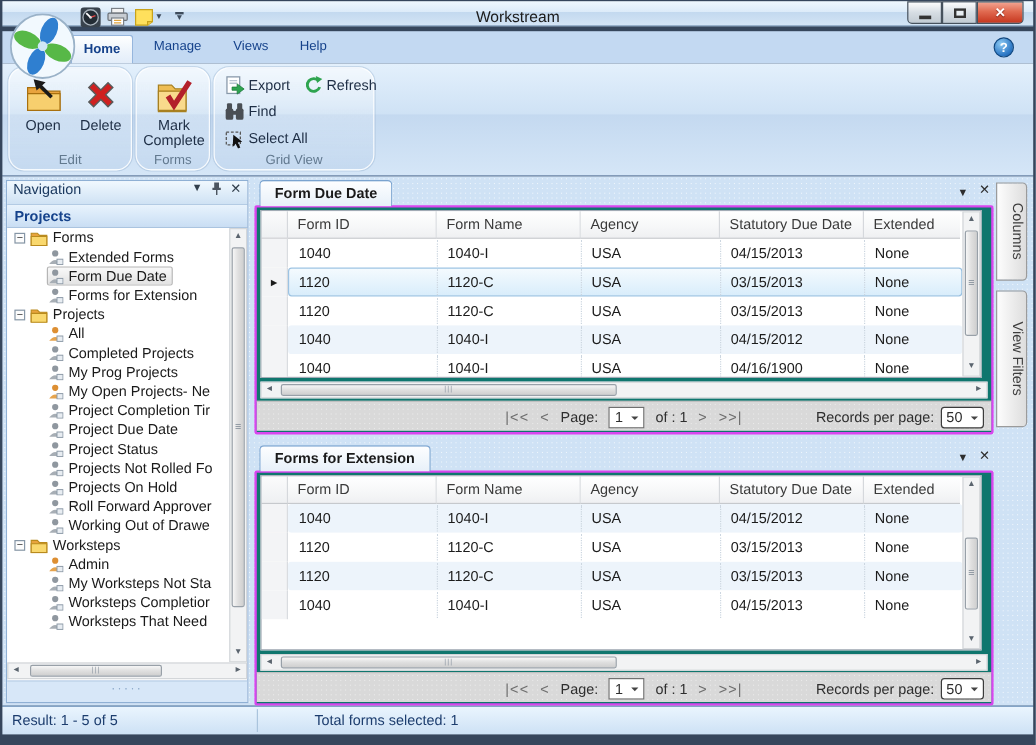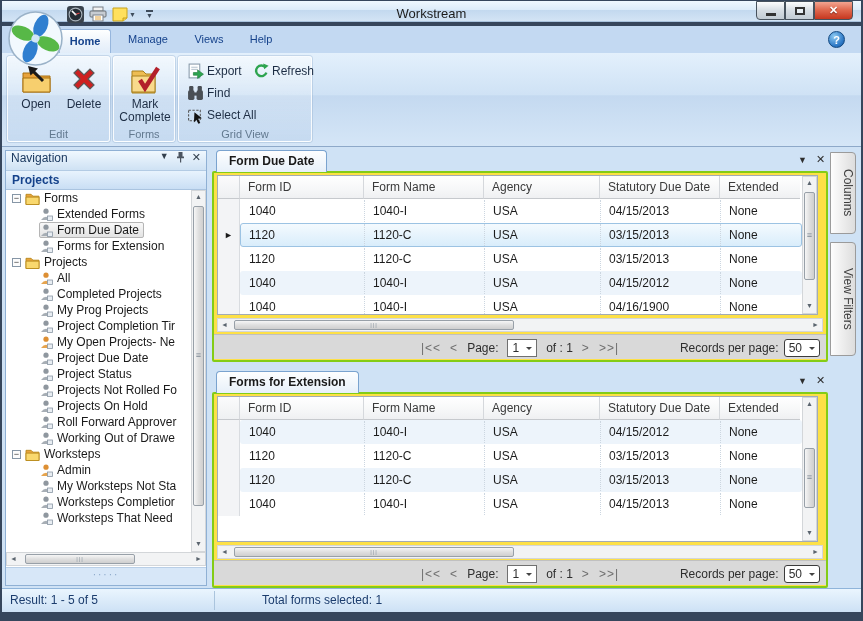--- a/index.html
+++ b/index.html
@@ -36,21 +36,21 @@
   .rtab{position:absolute;top:0;height:27px;line-height:27px;text-align:center;color:#15428b;font-size:11px;cursor:default}
   .rtab.active{top:3px;height:24px;line-height:22px;background:linear-gradient(#feffff,#ecf3fb 60%,#e2edf9);
     border:1px solid #96b6dd;border-bottom:none;border-radius:3px 3px 0 0;font-weight:bold}
   .helpbtn{position:absolute;right:16px;top:5px;width:17px;height:17px;border-radius:50%;
     background:radial-gradient(circle at 35% 30%,#8ecbf3,#2e79c6 65%,#17549c);border:1px solid #10477f;
     color:#fff;font-weight:bold;font-size:11px;text-align:center;line-height:16px}
 
   
   .ribbon{position:absolute;left:2px;right:2px;top:53px;height:94px;
     background:linear-gradient(#e3f0fc,#cfe2f5 45%,#c4d9f0 46%,#d5e6f7);border-bottom:1px solid #8ea9c9}
-  .rgroup{position:absolute;top:3px;height:86px;border:1px solid rgba(255,255,255,.85);border-radius:3px;
+  .rgroup{position:absolute;top:3px;height:86px;border:1px solid rgba(255,255,255,.85);border-radius:13px;
     background:linear-gradient(rgba(255,255,255,.55),rgba(255,255,255,.12) 55%,rgba(173,199,229,.35));
     box-shadow:0 0 0 1px rgba(141,169,201,.35)}
   .gcap{position:absolute;bottom:1px;left:0;right:0;text-align:center;font-size:11px;color:#62798f}
   .bigbtn{position:absolute;top:3px;width:48px;height:66px;display:flex;flex-direction:column;align-items:center;
     border-radius:3px;cursor:default}
   .bigbtn .bicon{height:34px;display:flex;align-items:center;justify-content:center;margin-top:2px}
   .bigbtn .blabel{font-size:12px;color:#1e2e45;text-align:center;line-height:13px;margin-top:2px}
   .smbtn{position:absolute;height:20px;display:flex;align-items:center;gap:3px;font-size:12px;color:#1e2e45;cursor:default}
 
   
@@ -87,21 +87,21 @@
   .sbthumbh{position:absolute;top:1px;height:10px;background:linear-gradient(#f6f6f6,#dfdfdf 50%,#cfcfcf);
     border:1px solid #98a0a8;border-radius:2px}
   .sbthumbh::after{content:"|||";position:absolute;left:0;right:0;top:0;text-align:center;font-size:6px;line-height:9px;color:#8a95a0;letter-spacing:1px}
   .navsplit{position:absolute;left:0;right:0;top:416px;height:18px;background:#d7e7f8;border-top:1px solid #b9cfe7;
     text-align:center;color:#8aa7c8;font-size:10px;line-height:14px;letter-spacing:2px}
 
   
   .ptab{position:absolute;height:22px;background:linear-gradient(#fdfeff,#e7f0f9);
     border:1px solid #7aa3cf;border-bottom:none;border-radius:4px 4px 0 0;
     font-weight:bold;color:#1a1a1a;line-height:21px;padding:0 12px;z-index:3}
-  .pbody{position:absolute;background:#fde047;border:2px solid #84cc16;border-radius:2px;z-index:2}
+  .pbody{position:absolute;background:#0f766e;border:2px solid #d946ef;border-radius:2px;z-index:2}
   .pctrl{position:absolute;z-index:4;display:flex;gap:9px;color:#2e2e2e}
   .pctrl .cg{font-size:9px;line-height:14px;cursor:default}
   .pctrl .cx{font-size:11px;line-height:13px;cursor:default}
 
   .grid{position:absolute;left:3px;width:601px;border:1px solid #a2abb5;background:#fff;overflow:hidden}
   .ghrow{display:flex;height:23px}
   .ghc{background:linear-gradient(#ffffff,#f6f7f8 60%,#eff0f2);border-right:1px solid #d5d8dc;border-bottom:1px solid #c6c9cd;
     line-height:22px;padding-left:8px;color:#3a3a3a;white-space:nowrap;overflow:hidden}
   .ghc.ind{padding:0;background:linear-gradient(#fbfbfc,#eef0f2)}
   .grow{display:flex;height:24px}
@@ -387,36 +387,36 @@
               <circle cx="6" cy="3.2" r="2.6" fill="#8f979f"></circle>
               <path d="M1 12 Q6 5.5 11 12 Z" fill="#a7aeb5"></path>
               <rect x="7.5" y="8" width="5" height="4.5" fill="#e8edf2" stroke="#8a97a5" stroke-width="0.8"></rect>
             </svg>
           </span>
         <span class="tl">My Prog Projects</span>
       </div>
       <div class="ti lvl2">
         <span class="icw">
             <svg width="13" height="13" viewBox="0 0 13 13">
-              <circle cx="6" cy="3.2" r="2.6" fill="#8f979f"></circle>
-              <path d="M1 12 Q6 5.5 11 12 Z" fill="#a7aeb5"></path>
-              <rect x="7.5" y="8" width="5" height="4.5" fill="#e8edf2" stroke="#8a97a5" stroke-width="0.8"></rect>
-            </svg>
-          </span>
-        <span class="tl">Project Completion Tir</span>
-      </div>
-      <div class="ti lvl2">
-        <span class="icw">
-            <svg width="13" height="13" viewBox="0 0 13 13">
               <circle cx="6" cy="3.2" r="2.6" fill="#dd8f33"></circle>
               <path d="M1 12 Q6 5.5 11 12 Z" fill="#e6a44e"></path>
               <rect x="7.5" y="8" width="5" height="4.5" fill="#e8edf2" stroke="#8a97a5" stroke-width="0.8"></rect>
             </svg>
           </span>
         <span class="tl">My Open Projects- Ne</span>
+      </div>
+      <div class="ti lvl2">
+        <span class="icw">
+            <svg width="13" height="13" viewBox="0 0 13 13">
+              <circle cx="6" cy="3.2" r="2.6" fill="#8f979f"></circle>
+              <path d="M1 12 Q6 5.5 11 12 Z" fill="#a7aeb5"></path>
+              <rect x="7.5" y="8" width="5" height="4.5" fill="#e8edf2" stroke="#8a97a5" stroke-width="0.8"></rect>
+            </svg>
+          </span>
+        <span class="tl">Project Completion Tir</span>
       </div>
       <div class="ti lvl2">
         <span class="icw">
             <svg width="13" height="13" viewBox="0 0 13 13">
               <circle cx="6" cy="3.2" r="2.6" fill="#8f979f"></circle>
               <path d="M1 12 Q6 5.5 11 12 Z" fill="#a7aeb5"></path>
               <rect x="7.5" y="8" width="5" height="4.5" fill="#e8edf2" stroke="#8a97a5" stroke-width="0.8"></rect>
             </svg>
           </span>
         <span class="tl">Project Due Date</span>

